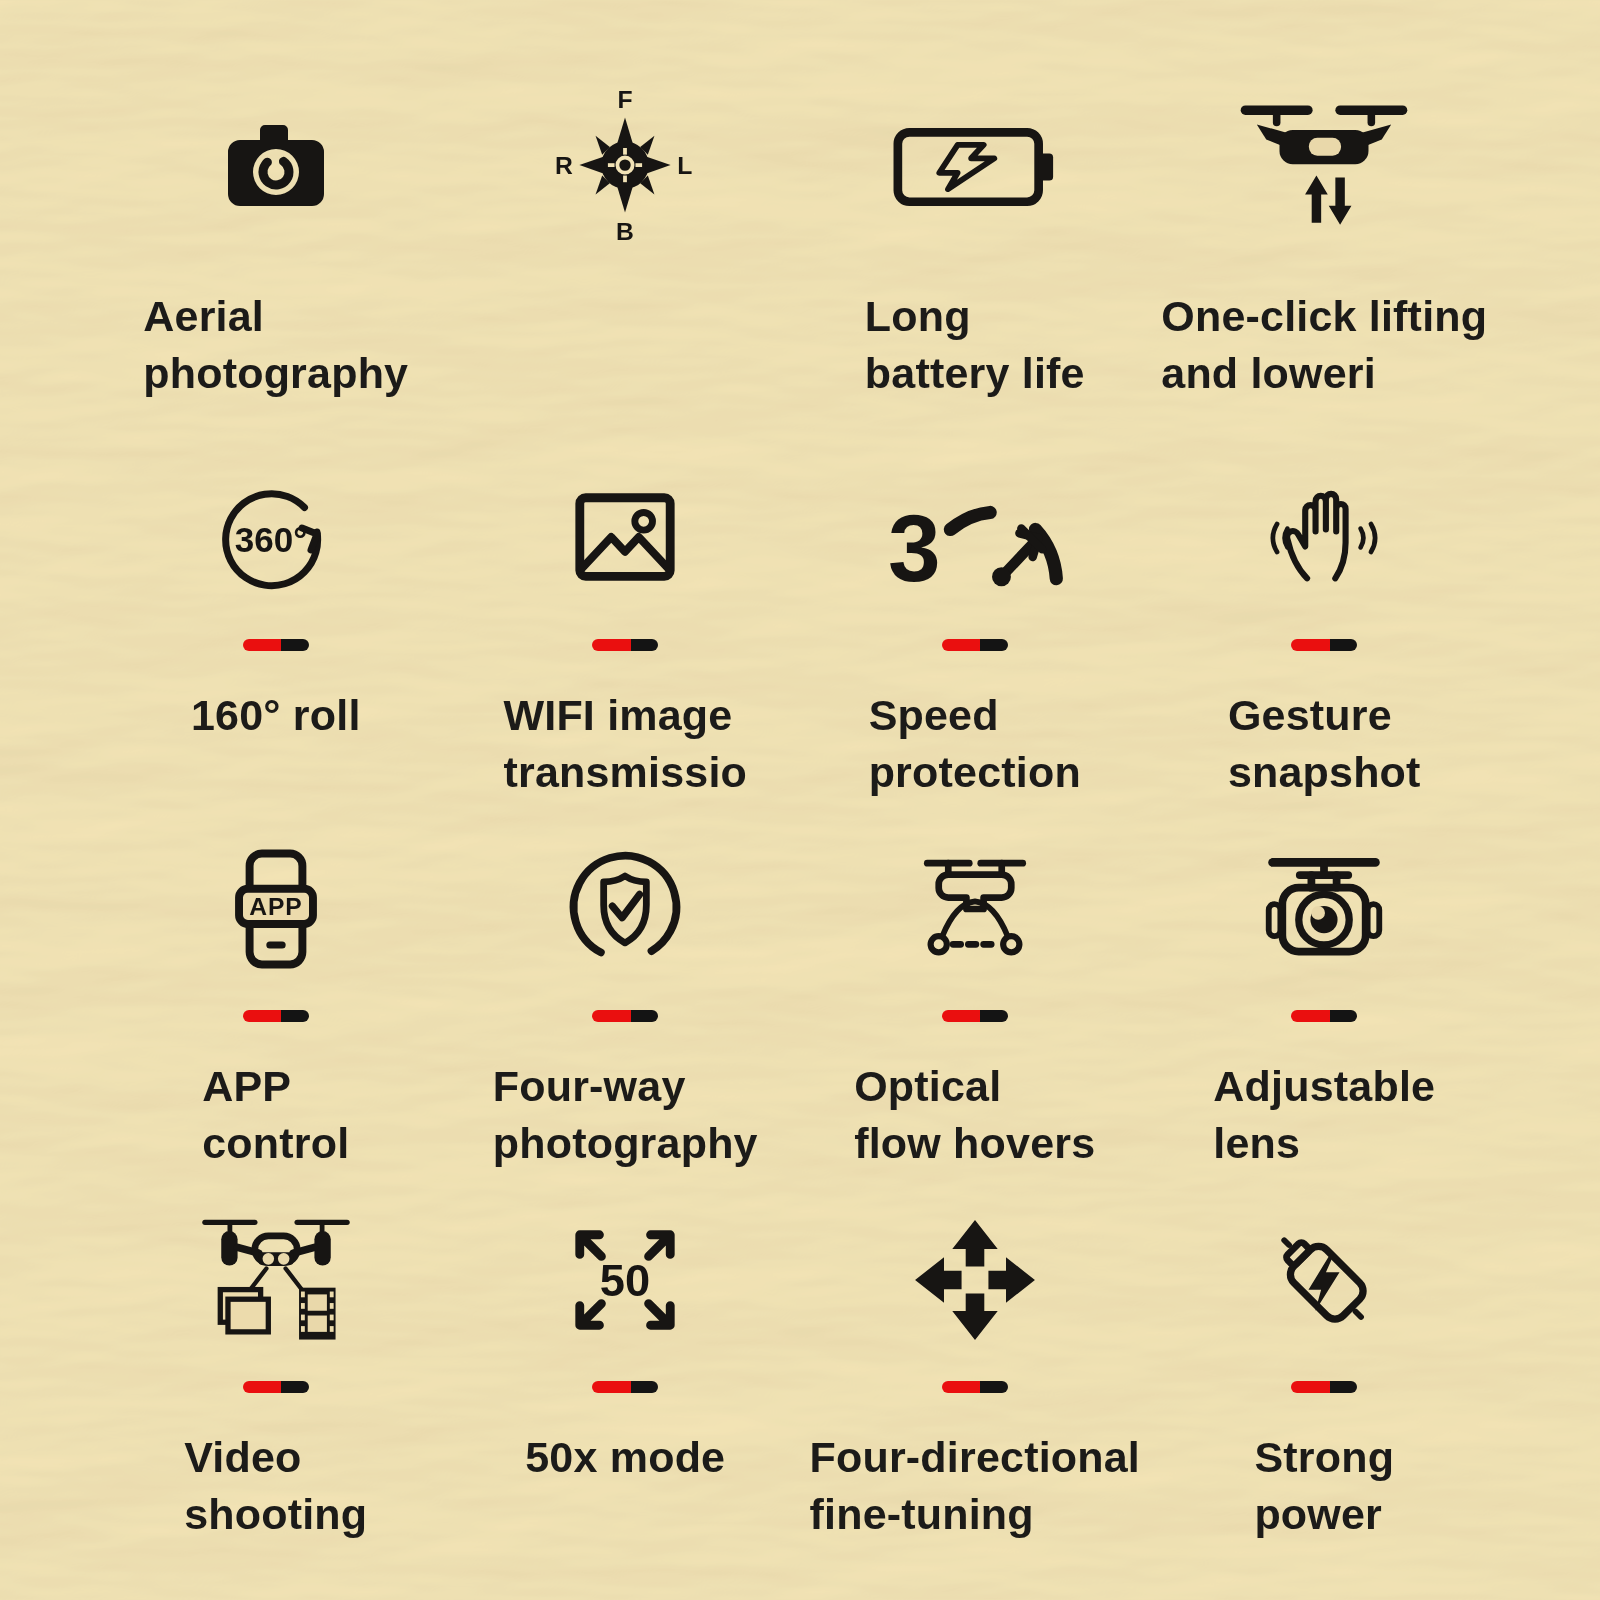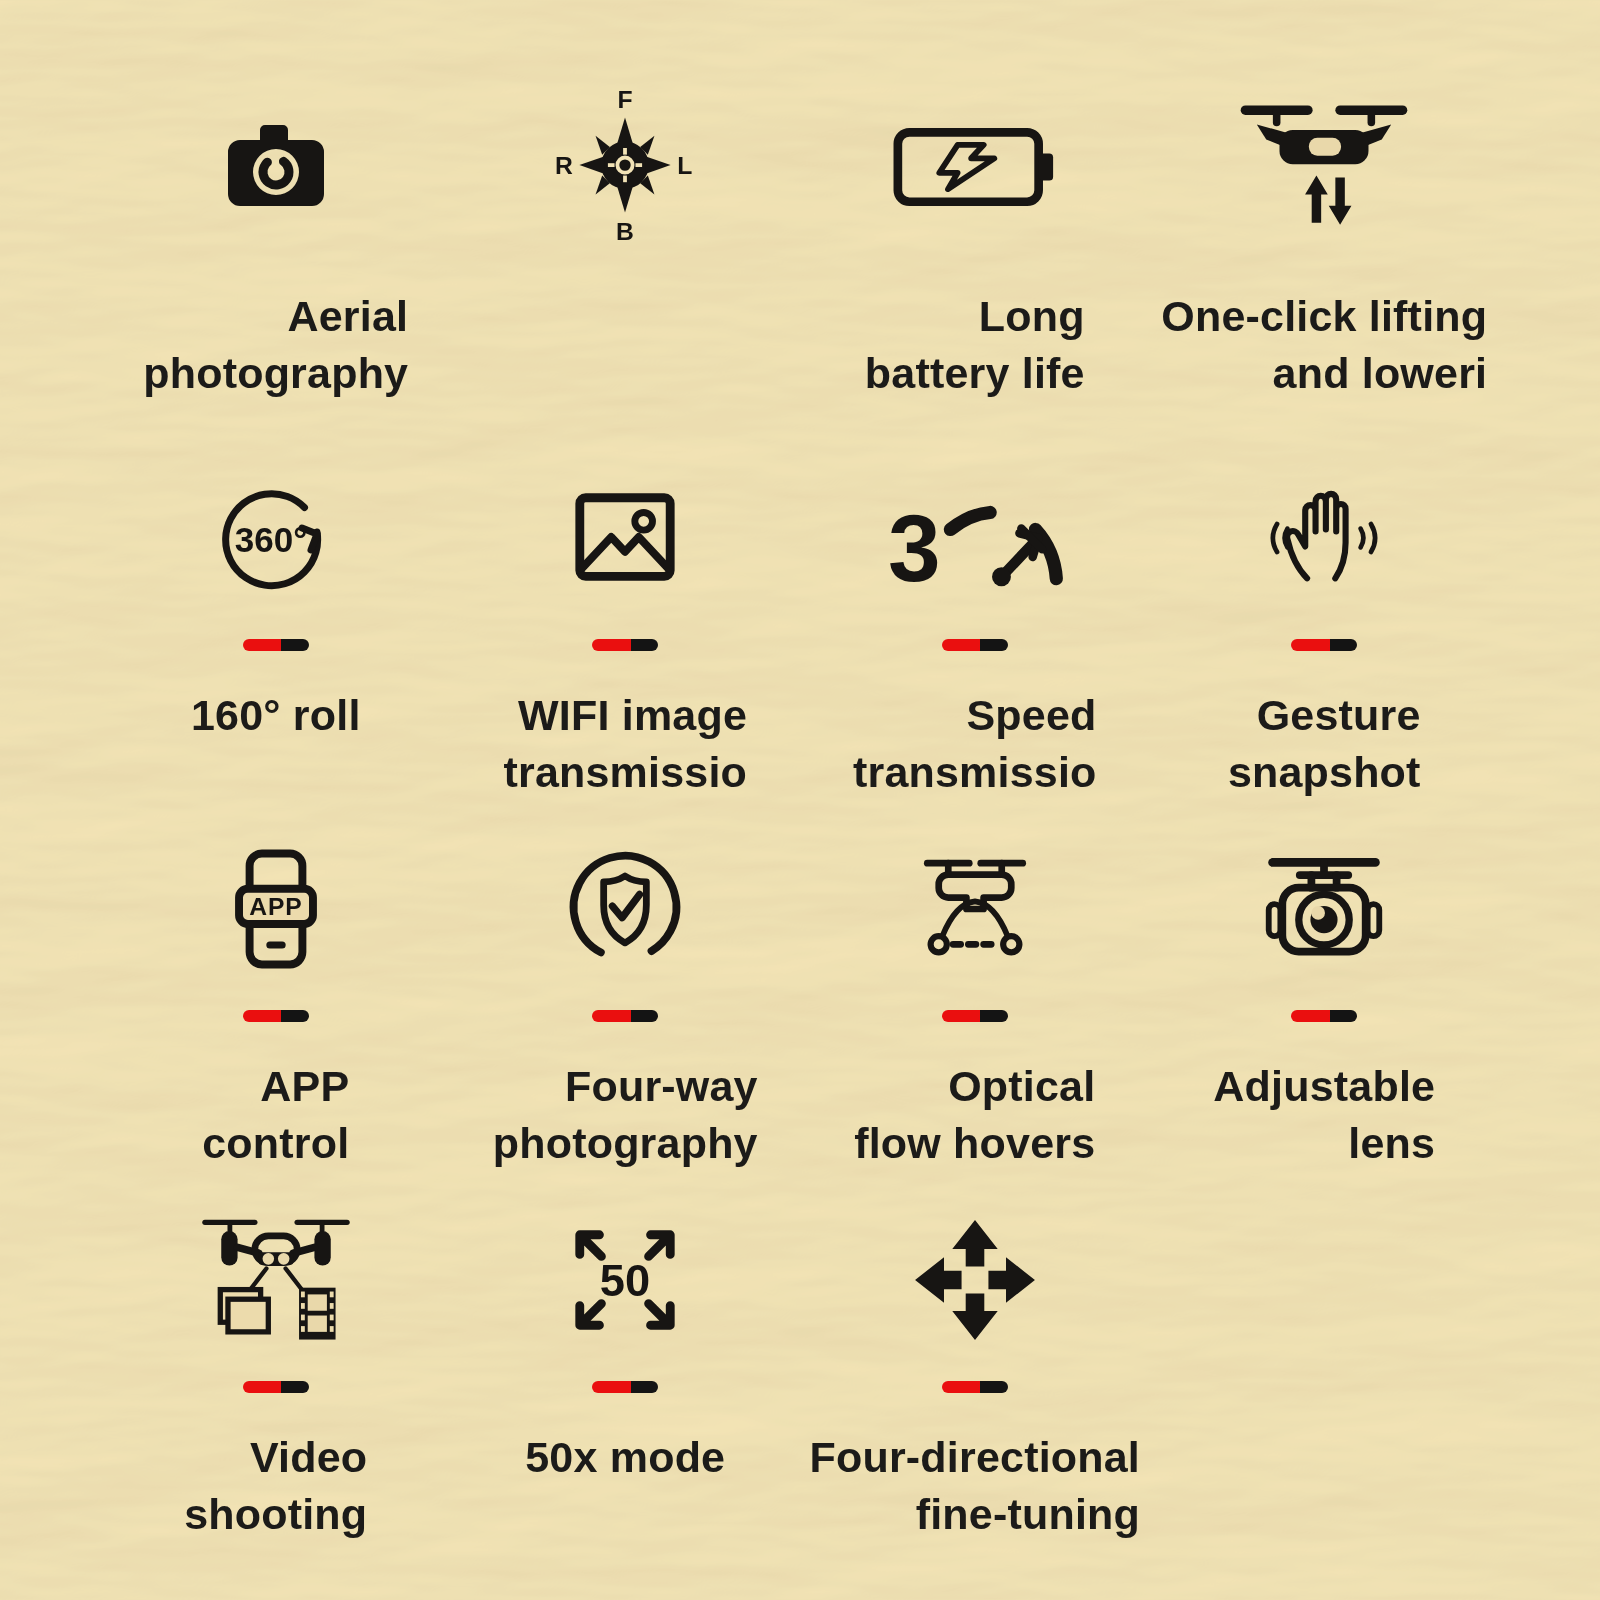--- a/index.html
+++ b/index.html
@@ -27,21 +27,21 @@
   .icon .hole{fill:var(--sand);stroke:none;}
   .icon text{font-family:"Liberation Sans","DejaVu Sans",sans-serif;font-weight:700;fill:var(--ink);}
   .divider{
     width:66px;height:12px;border-radius:7px;overflow:hidden;
     display:flex;margin:26px 0 36px;
   }
   .divider .seg-red{width:58%;height:100%;background:#ea0f0f;}
   .divider .seg-black{width:42%;height:100%;background:#141414;}
   .label{
     font-size:43px;line-height:1.32;font-weight:700;color:#1c1b19;
-    text-align:right;white-space:pre-line;letter-spacing:0.2px;
+    text-align:left;white-space:pre-line;letter-spacing:0.2px;
   }
   .no-div .label{margin-top:46px;}
 </style>
 </head>
 <body>
 
 <svg class="bg" width="1600" height="1600" viewBox="0 0 1600 1600">
   <defs>
     <filter id="sand" x="0" y="0" width="100%" height="100%">
       <feTurbulence type="fractalNoise" baseFrequency="0.0028 0.0105" numOctaves="4" seed="11" result="noise"></feTurbulence>
@@ -168,21 +168,21 @@
         <circle class="fl" cx="128" cy="96" r="10"></circle>
         <path class="st" stroke-width="9" d="M167 55 L147 50 M167 55 L161 75"></path>
         <path class="st" stroke-width="9" d="M149 45 L171 67"></path>
       </svg>
     </div>
     <div class="divider">
         <div class="seg-red"></div>
         <div class="seg-black"></div>
       </div>
     <div class="label">Speed
-transmissio</div>
+protection</div>
   </div>
 
   <div class="cell">
     <div class="icon-area">
       <svg class="icon" width="160" height="122" viewBox="0 0 160 130">
         <path class="st" stroke-width="6.5" d="M62 108 C53 99 45 84 41 66 C39 58 49 54 53 62 L60 74 L60 36 C60 28 71 28 71 36 L71 58 L71 26 C71 18 82 18 82 26 L82 56 L82 24 C82 16 93 16 93 24 L93 58 L93 34 C93 27 103 27 103 34 L103 70 C103 88 98 99 92 108"></path>
         <path class="st" stroke-width="5" d="M30 50 Q21 65 30 80"></path>
         <path class="st" stroke-width="5" d="M41 55 Q35 65 41 75"></path>
         <path class="st" stroke-width="5" d="M130 50 Q139 65 130 80"></path>
         <path class="st" stroke-width="5" d="M119 55 Q125 65 119 75"></path>
@@ -344,14 +344,33 @@
       </svg>
     </div>
     <div class="divider">
         <div class="seg-red"></div>
         <div class="seg-black"></div>
       </div>
     <div class="label">Four-directional
 fine-tuning</div>
   </div>
 
+  <div class="cell">
+    <div class="icon-area">
+      <svg class="icon" width="128" height="128" viewBox="0 0 132 132">
+        <g transform="rotate(-45 66 66)">
+          <rect class="st" x="42" y="34" width="48" height="72" rx="12" stroke-width="7.5"></rect>
+          <rect class="st" x="54" y="21" width="24" height="13" rx="4" stroke-width="7"></rect>
+          <line class="st" x1="66" y1="8" x2="66" y2="15" stroke-width="6"></line>
+          <line class="st" x1="66" y1="112" x2="66" y2="120" stroke-width="6"></line>
+        </g>
+        <polygon class="fl" points="72,40 50,76 63,76 57,98 82,58 68,58 76,40"></polygon>
+      </svg>
+    </div>
+    <div class="divider">
+        <div class="seg-red"></div>
+        <div class="seg-black"></div>
+      </div>
+    <div class="label">Strong
+power</div>
+  </div>
 
 </div>
 
 </body></html>

